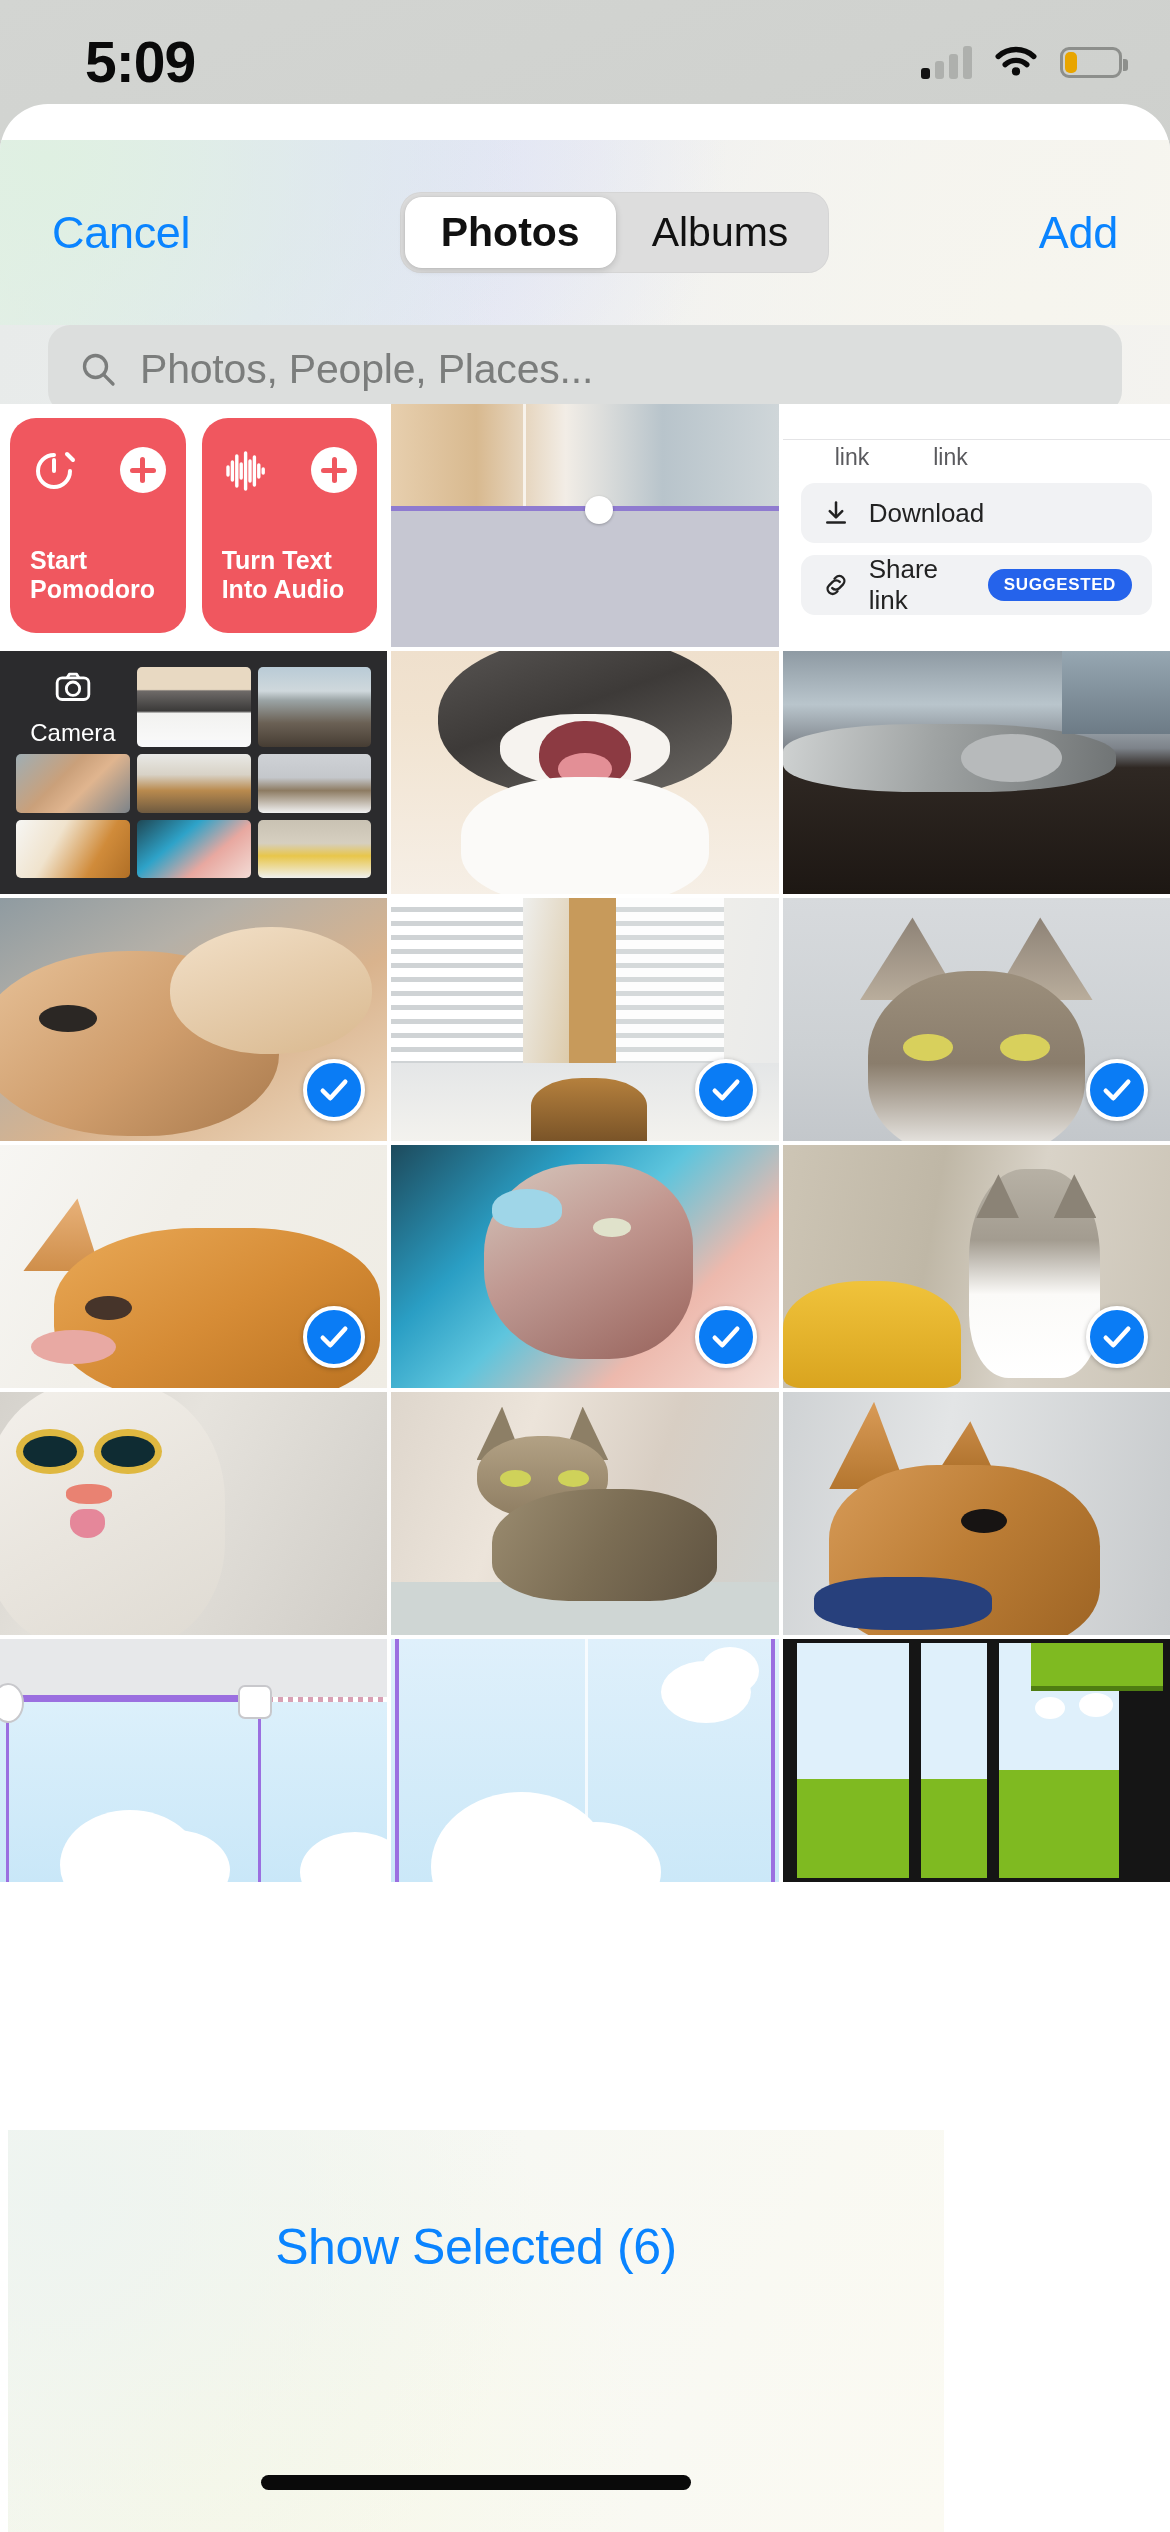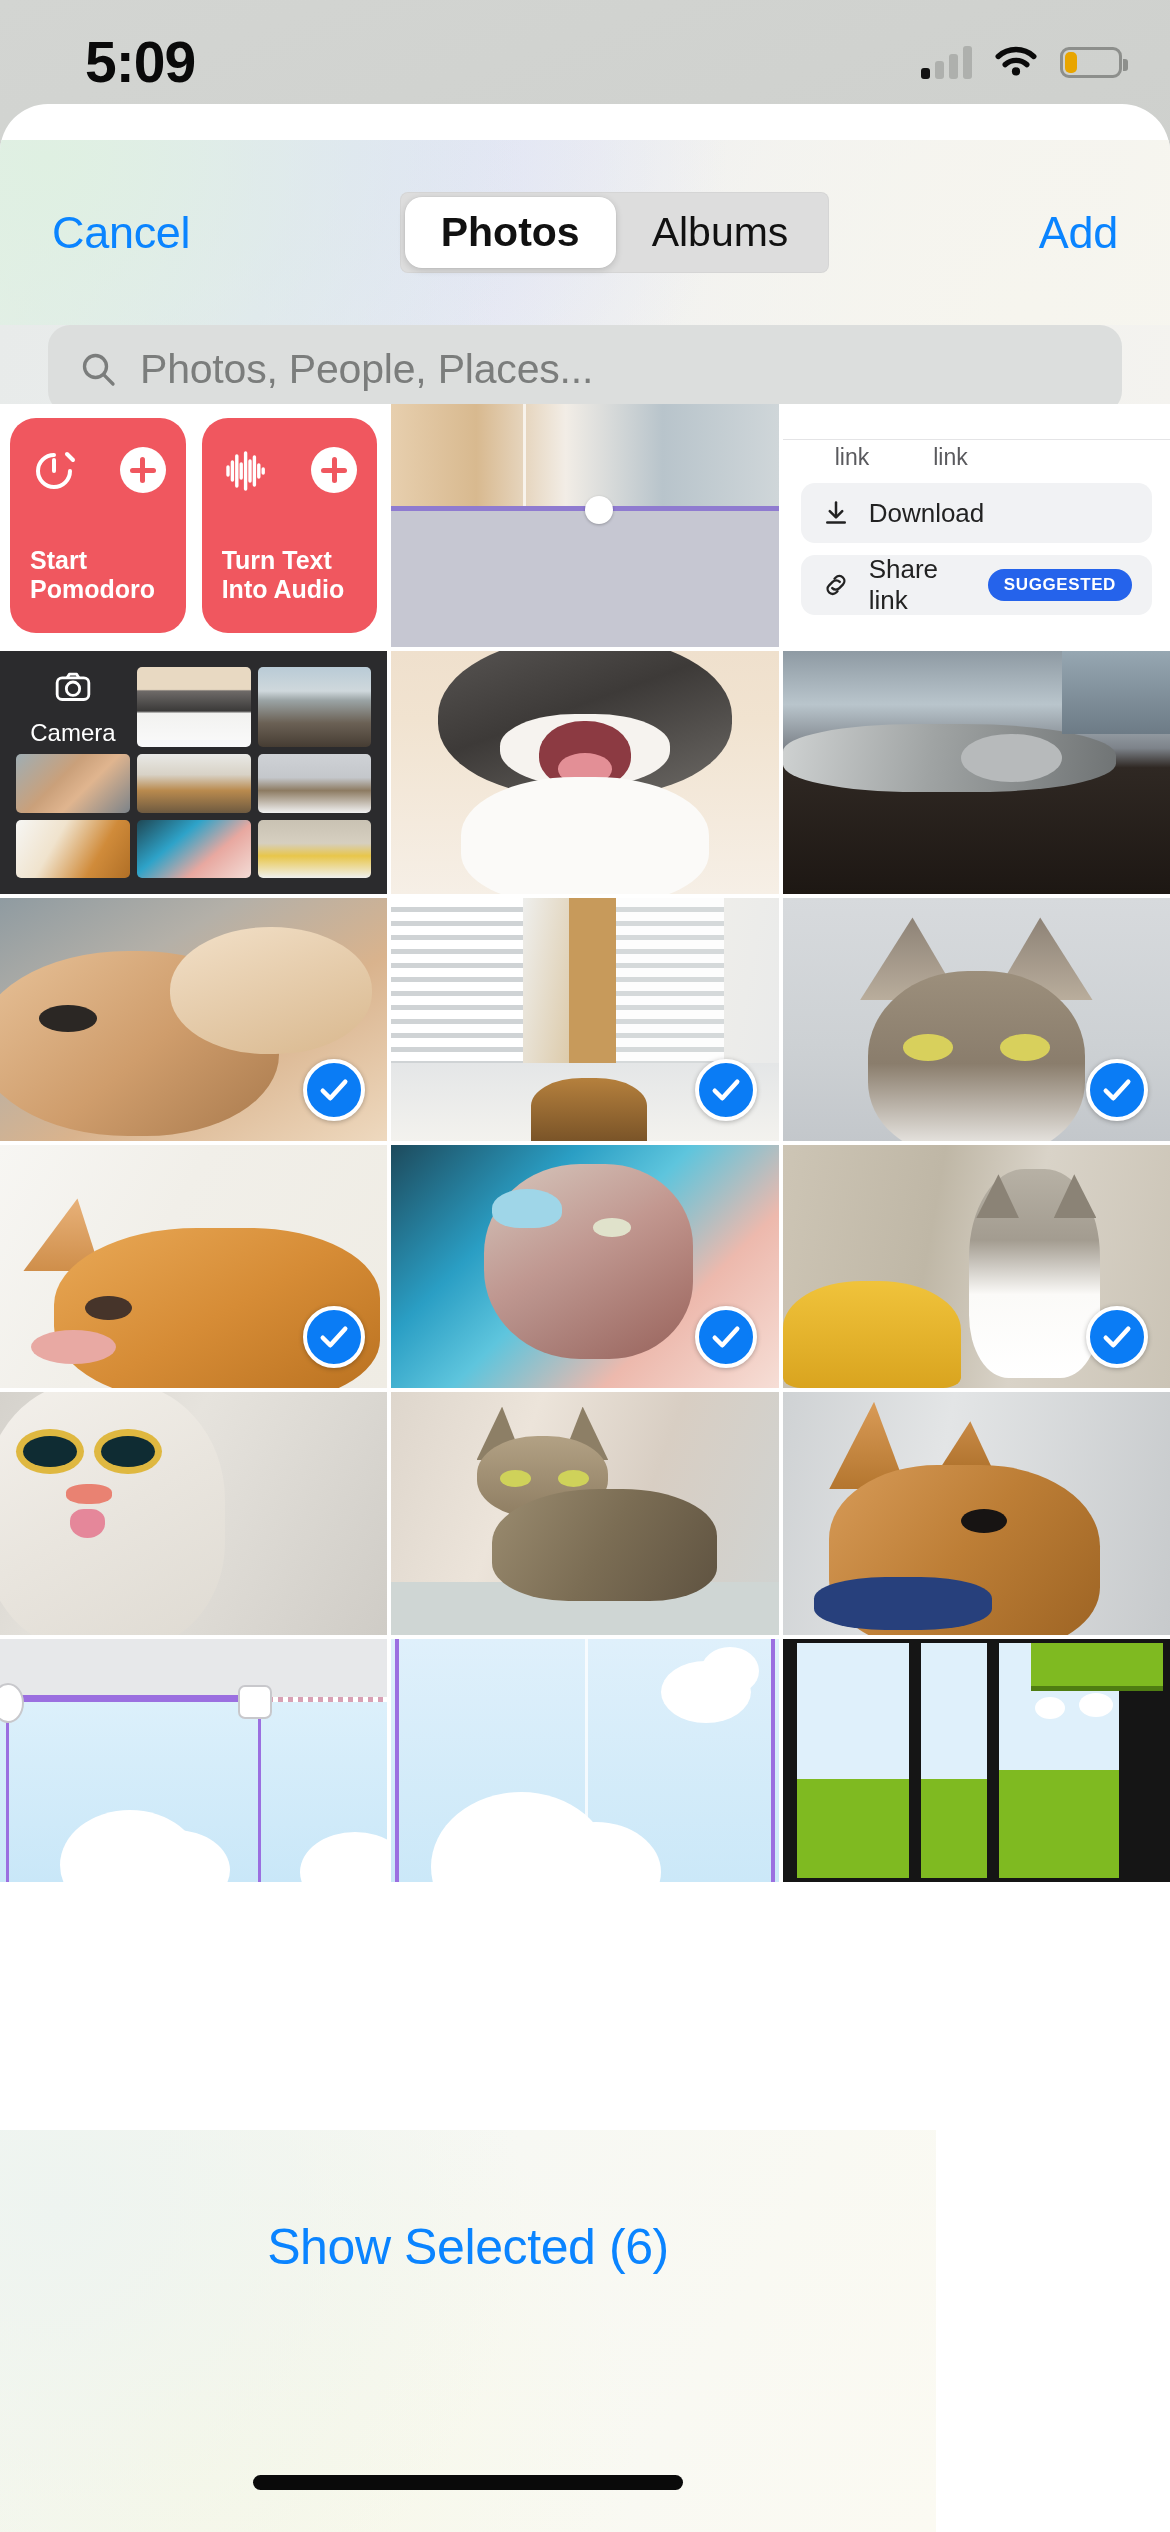--- a/index.html
+++ b/index.html
@@ -65,21 +65,21 @@
     display:flex; align-items:center; justify-content:space-between;
     padding:0 52px;
     margin-top:36px;
   }
   .hdr-btn {
     font-size:45px; color:#0a84ff; letter-spacing:-0.3px; white-space:nowrap;
   }
   #hdr-add { font-weight:400; }
   #segmented {
     display:flex; align-items:center;
-    background:#dddddd; border-radius:8px; padding:5px;
+    background:#dddddd; border-radius:21px; padding:5px;
     box-shadow:inset 0 0 0 1px rgba(0,0,0,0.035);
   }
   .seg {
     font-size:41px; padding:12px 36px; border-radius:17px; color:#111;
     white-space:nowrap; font-weight:400;
   }
   .seg.active {
     background:#ffffff; font-weight:700;
     box-shadow:0 2px 7px rgba(0,0,0,0.16), 0 0 0 0.5px rgba(0,0,0,0.04);
   }
@@ -166,21 +166,21 @@
   .camcell .camtile svg{ width:40px; height:40px; }
   .camcell .camtile span{ font-size:24px; }
 
   
   .vcell{ background:#eceef0; position:relative; overflow:hidden; }
   .vsky{ position:absolute; inset:0; background:linear-gradient(#dff0fb,#cbe8f8); }
   .cloud{ position:absolute; background:#fff; border-radius:50%; }
 
   
   #bottom-bar {
-    position:absolute; left:0; bottom:0; width:936px; height:402px;
+    position:absolute; left:8px; bottom:0; width:936px; height:402px;
     background:
       radial-gradient(circle at 6% 20%, #eef4f0 0%, rgba(238,244,240,0) 50%),
       radial-gradient(circle at 20% 82%, #f7f8e6 0%, rgba(247,248,230,0) 55%),
       linear-gradient(120deg,#f2f6f3 0%,#f7f8f3 45%,#fbfaf2 100%);
     display:flex; flex-direction:column; align-items:center;
   }
   #show-selected {
     margin-top:88px; font-size:50px; color:#0a84ff; letter-spacing:-0.4px;
     font-weight:400;
   }

